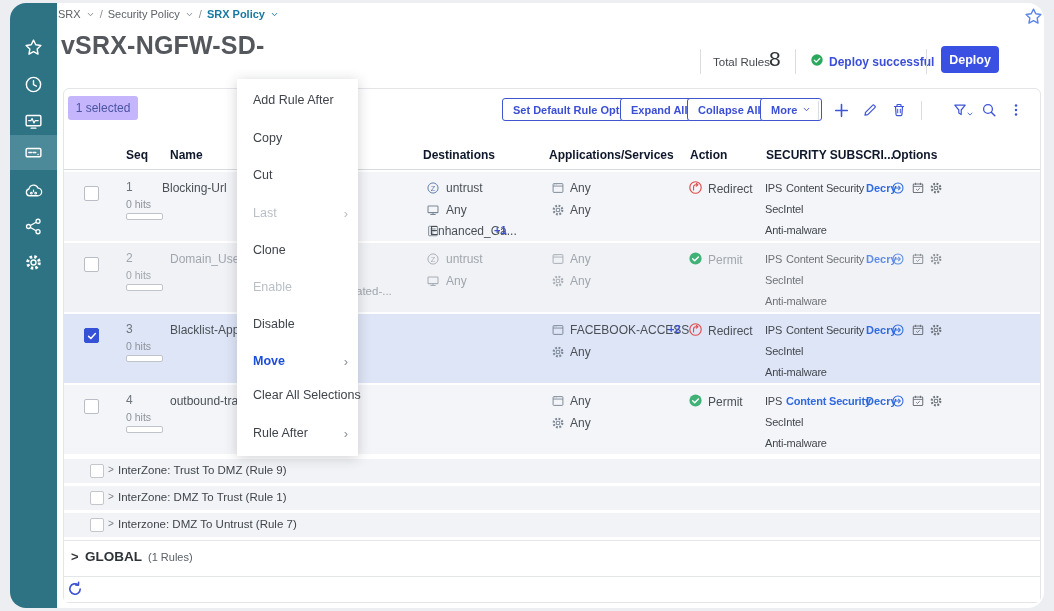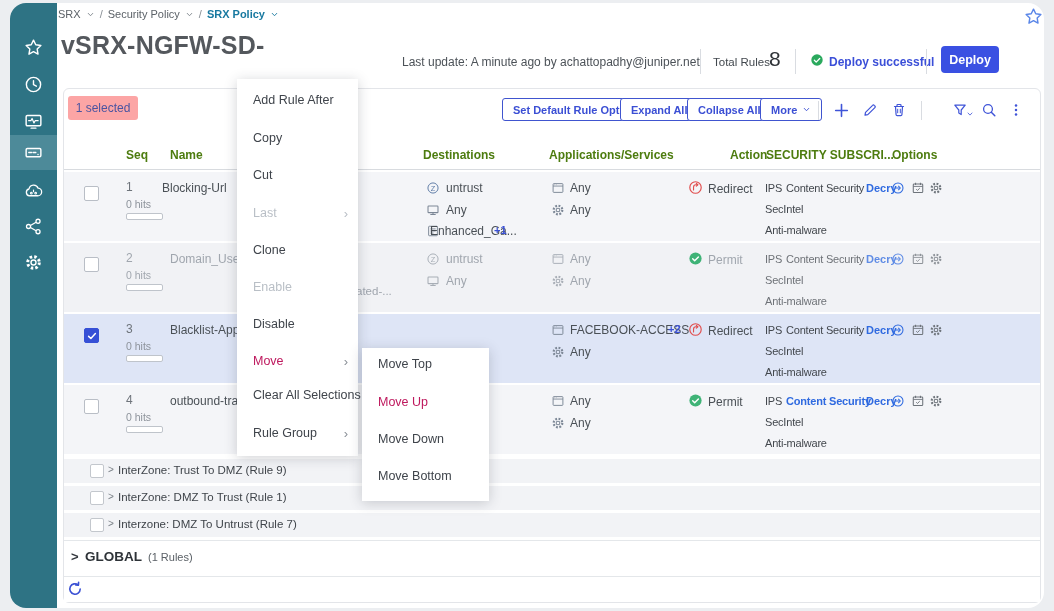--- a/index.html
+++ b/index.html
@@ -11,25 +11,25 @@
   .sb-active { position:absolute; left:10px; top:135px; width:47px; height:35px; background:#4d8a99; }
   .sb-ic { position:absolute; left:24px; width:19px; height:19px; color:#fff; }
   svg.ic { display:block; }
   .crumb { position:absolute; left:58px; top:8px; display:flex; align-items:center; gap:5px; font-size:11px; color:#5c6268; }
   .crumb .sep { color:#8a9096; }
   .crumb .active-crumb { color:#1879a0; font-weight:700; }
   .caret { width:9px; height:9px; color:#7c838a; }
   .page-title { position:absolute; left:61px; top:31px; font-size:25px; font-weight:700; color:#54585d; letter-spacing:.2px; white-space:nowrap; }
   .hdr-divider { position:absolute; top:49px; width:1px; height:25px; background:#d9dce1; }
   .deploy-btn { position:absolute; left:941px; top:46px; width:58px; height:27px; background:#3a50e2; color:#fff; font-size:12.5px; font-weight:700; border:none; border-radius:4px; display:flex; align-items:center; justify-content:center; cursor:pointer; }
-  .chip { position:absolute; left:68px; top:96px; width:70px; height:24px; background:#fca5a5; color:#4a54a1; font-size:12px; border-radius:3px; display:flex; align-items:center; justify-content:center; }
+  .chip { position:absolute; left:68px; top:96px; width:70px; height:24px; background:#c4b5fd; color:#4a54a1; font-size:12px; border-radius:3px; display:flex; align-items:center; justify-content:center; }
   .tb-btn { position:absolute; top:98px; height:23px; background:#fff; border:1px solid #4055cf; border-radius:3px; color:#3b4fd4; font-size:11px; font-weight:700; display:flex; align-items:center; justify-content:center; padding:0 10px; gap:5px; cursor:pointer; white-space:nowrap; }
   .tb-ic { position:absolute; top:102px; width:16px; height:16px; color:#3f54d8; cursor:pointer; }
   .panel { position:absolute; left:63px; top:88px; width:978px; height:515px; background:#fff; border:1px solid #e3e5e9; border-radius:6px; }
-  .th { position:absolute; top:148px; font-size:12px; font-weight:700; color:#4d7c0f; white-space:nowrap; }
+  .th { position:absolute; top:148px; font-size:12px; font-weight:700; color:#0f172a; white-space:nowrap; }
   .row { position:absolute; left:64px; width:976px; height:69px; background:#f4f5f8; }
   .row.selected { background:#dee5f6; }
   .grow { position:absolute; left:64px; width:976px; height:24px; background:#f2f3f6; }
   .cell { position:absolute; font-size:12px; color:#4a5056; white-space:nowrap; }
   .dim { color:#a0a6ae !important; }
   .seq { font-size:12px; color:#6e747b; }
   .hits { font-size:10.5px; color:#8d939b; }
   .hitbar { position:absolute; width:37px; height:7px; border:1px solid #bfc4cb; border-radius:2px; background:#fff; }
   .cbx { position:absolute; width:15px; height:15px; border:1px solid #b9bec6; border-radius:2px; background:#fff; cursor:pointer; }
   .cbx.checked { background:#3650d6; border-color:#3650d6; }
@@ -37,21 +37,21 @@
   .cbx-sm { position:absolute; width:14px; height:14px; border:1px solid #c3c7cd; border-radius:2px; background:#fff; cursor:pointer; }
   .cicon { position:absolute; width:14px; height:14px; color:#7c8796; }
   .plusn { font-size:11px; color:#3b51d4; font-weight:600; }
   .sec { font-size:11px; color:#42474d; letter-spacing:-.2px; font-weight:500; white-space:nowrap; }
   .sec-blue { color:#2f6ae0 !important; font-weight:700; }
   .decry { font-size:11px; font-weight:700; color:#2f6ae0; }
   .opt-ic { position:absolute; width:14px; height:14px; }
   .menu { position:absolute; background:#fff; box-shadow:0 2px 12px rgba(45,50,65,.22); z-index:60;margin-top:43px; }
   .mi { position:absolute; left:16px; height:18px; font-size:12.5px; color:#3f444b; cursor:pointer; white-space:nowrap; }
   .mi.disabled { color:#b9bfc6; cursor:default; }
-  .mi.active { color:#be185d; }
+  .mi.active { color:#1d4ed8;font-weight:bold; }
   .mi-arrow { position:absolute; right:10px; font-size:13px; color:#8a9097; }
   .g-chev { font-size:10px; color:#7a8087; }
   .footer-row { position:absolute; left:64px; width:976px; background:#fff; border-top:1px solid #e4e7ea; }
 </style>
 </head>
 <body>
 
 <svg width="0" height="0" style="position:absolute">
   <defs>
     <symbol id="i-caret" viewBox="0 0 16 16">
@@ -211,21 +211,20 @@
     <span class="active-crumb">SRX Policy</span>
     <svg class="ic caret" style="color:#1879a0">
         <use href="#i-caret"></use>
       </svg>
   </div>
   <svg class="ic abs" style="left:1024px;top:7px;width:19px;height:19px;color:#5b87e8">
       <use href="#i-star"></use>
     </svg>
 
   <div class="page-title">vSRX-NGFW-SD-</div>
-  <div class="abs" style="left:402px;top:55px;font-size:12px;color:#4c5258">Last update: A minute ago by achattopadhy@juniper.net</div>
   <div class="hdr-divider" style="left:700px"></div>
   <div class="abs" style="left:713px;top:56px;font-size:11.5px;color:#42484e">Total Rules</div>
   <div class="abs" style="left:769px;top:47px;font-size:21px;color:#2e3237">8</div>
   <div class="hdr-divider" style="left:795px"></div>
   <svg class="ic abs" style="left:810px;top:53px;width:14px;height:14px;color:#2aa95d">
       <use href="#i-check"></use>
     </svg>
   <div class="abs" style="left:829px;top:55px;font-size:12px;font-weight:700;color:#3b4fd8">Deploy successful</div>
   <div class="hdr-divider" style="left:926px"></div>
   <button class="deploy-btn">Deploy</button>
@@ -263,21 +262,21 @@
       <use href="#i-search"></use>
     </svg>
   <svg class="ic tb-ic" style="left:1008px">
       <use href="#i-kebab"></use>
     </svg>
 
   <div class="th" style="left:126px">Seq</div>
   <div class="th" style="left:170px">Name</div>
   <div class="th" style="left:423px">Destinations</div>
   <div class="th" style="left:549px">Applications/Services</div>
-  <div class="th" style="left:730px">Action</div>
+  <div class="th" style="left:690px">Action</div>
   <div class="th" style="left:766px">SECURITY SUBSCRI...</div>
   <div class="th" style="left:892px">Options</div>
   <div class="abs" style="left:64px;top:169px;width:976px;height:1px;background:#d8dbdf"></div>
 
   <div class="row" style="top:172px"></div>
   <div class="cbx" style="left:84px;top:186px"></div>
   <div class="cell seq" style="left:126px;top:180px">1</div>
   <div class="cell hits" style="left:126px;top:198px">0 hits</div>
   <div class="hitbar" style="left:126px;top:213px"></div>
   <div class="cell" style="left:162px;top:181px">Blocking-Url</div>
@@ -470,23 +469,17 @@
     <div class="mi" style="top:52px">Copy</div>
     <div class="mi" style="top:89px">Cut</div>
     <div class="mi disabled" style="top:127px">Last</div>
     <div class="mi-arrow disabled" style="top:127px;color:#b9bfc6">›</div>
     <div class="mi" style="top:164px">Clone</div>
     <div class="mi disabled" style="top:201px">Enable</div>
     <div class="mi" style="top:238px">Disable</div>
     <div class="mi active" style="top:275px">Move</div>
     <div class="mi-arrow" style="top:275px">›</div>
     <div class="mi" style="top:309px">Clear All Selections</div>
-    <div class="mi" style="top:347px">Rule Group</div>
+    <div class="mi" style="top:347px">Rule After</div>
     <div class="mi-arrow" style="top:347px">›</div>
   </div>
 
-  <div class="menu" style="left:362px;top:305px;width:127px;height:153px">
-    <div class="mi" style="top:9px">Move Top</div>
-    <div class="mi active" style="top:47px">Move Up</div>
-    <div class="mi" style="top:84px">Move Down</div>
-    <div class="mi" style="top:121px">Move Bottom</div>
-  </div>
 </div>
 
 </body></html>

